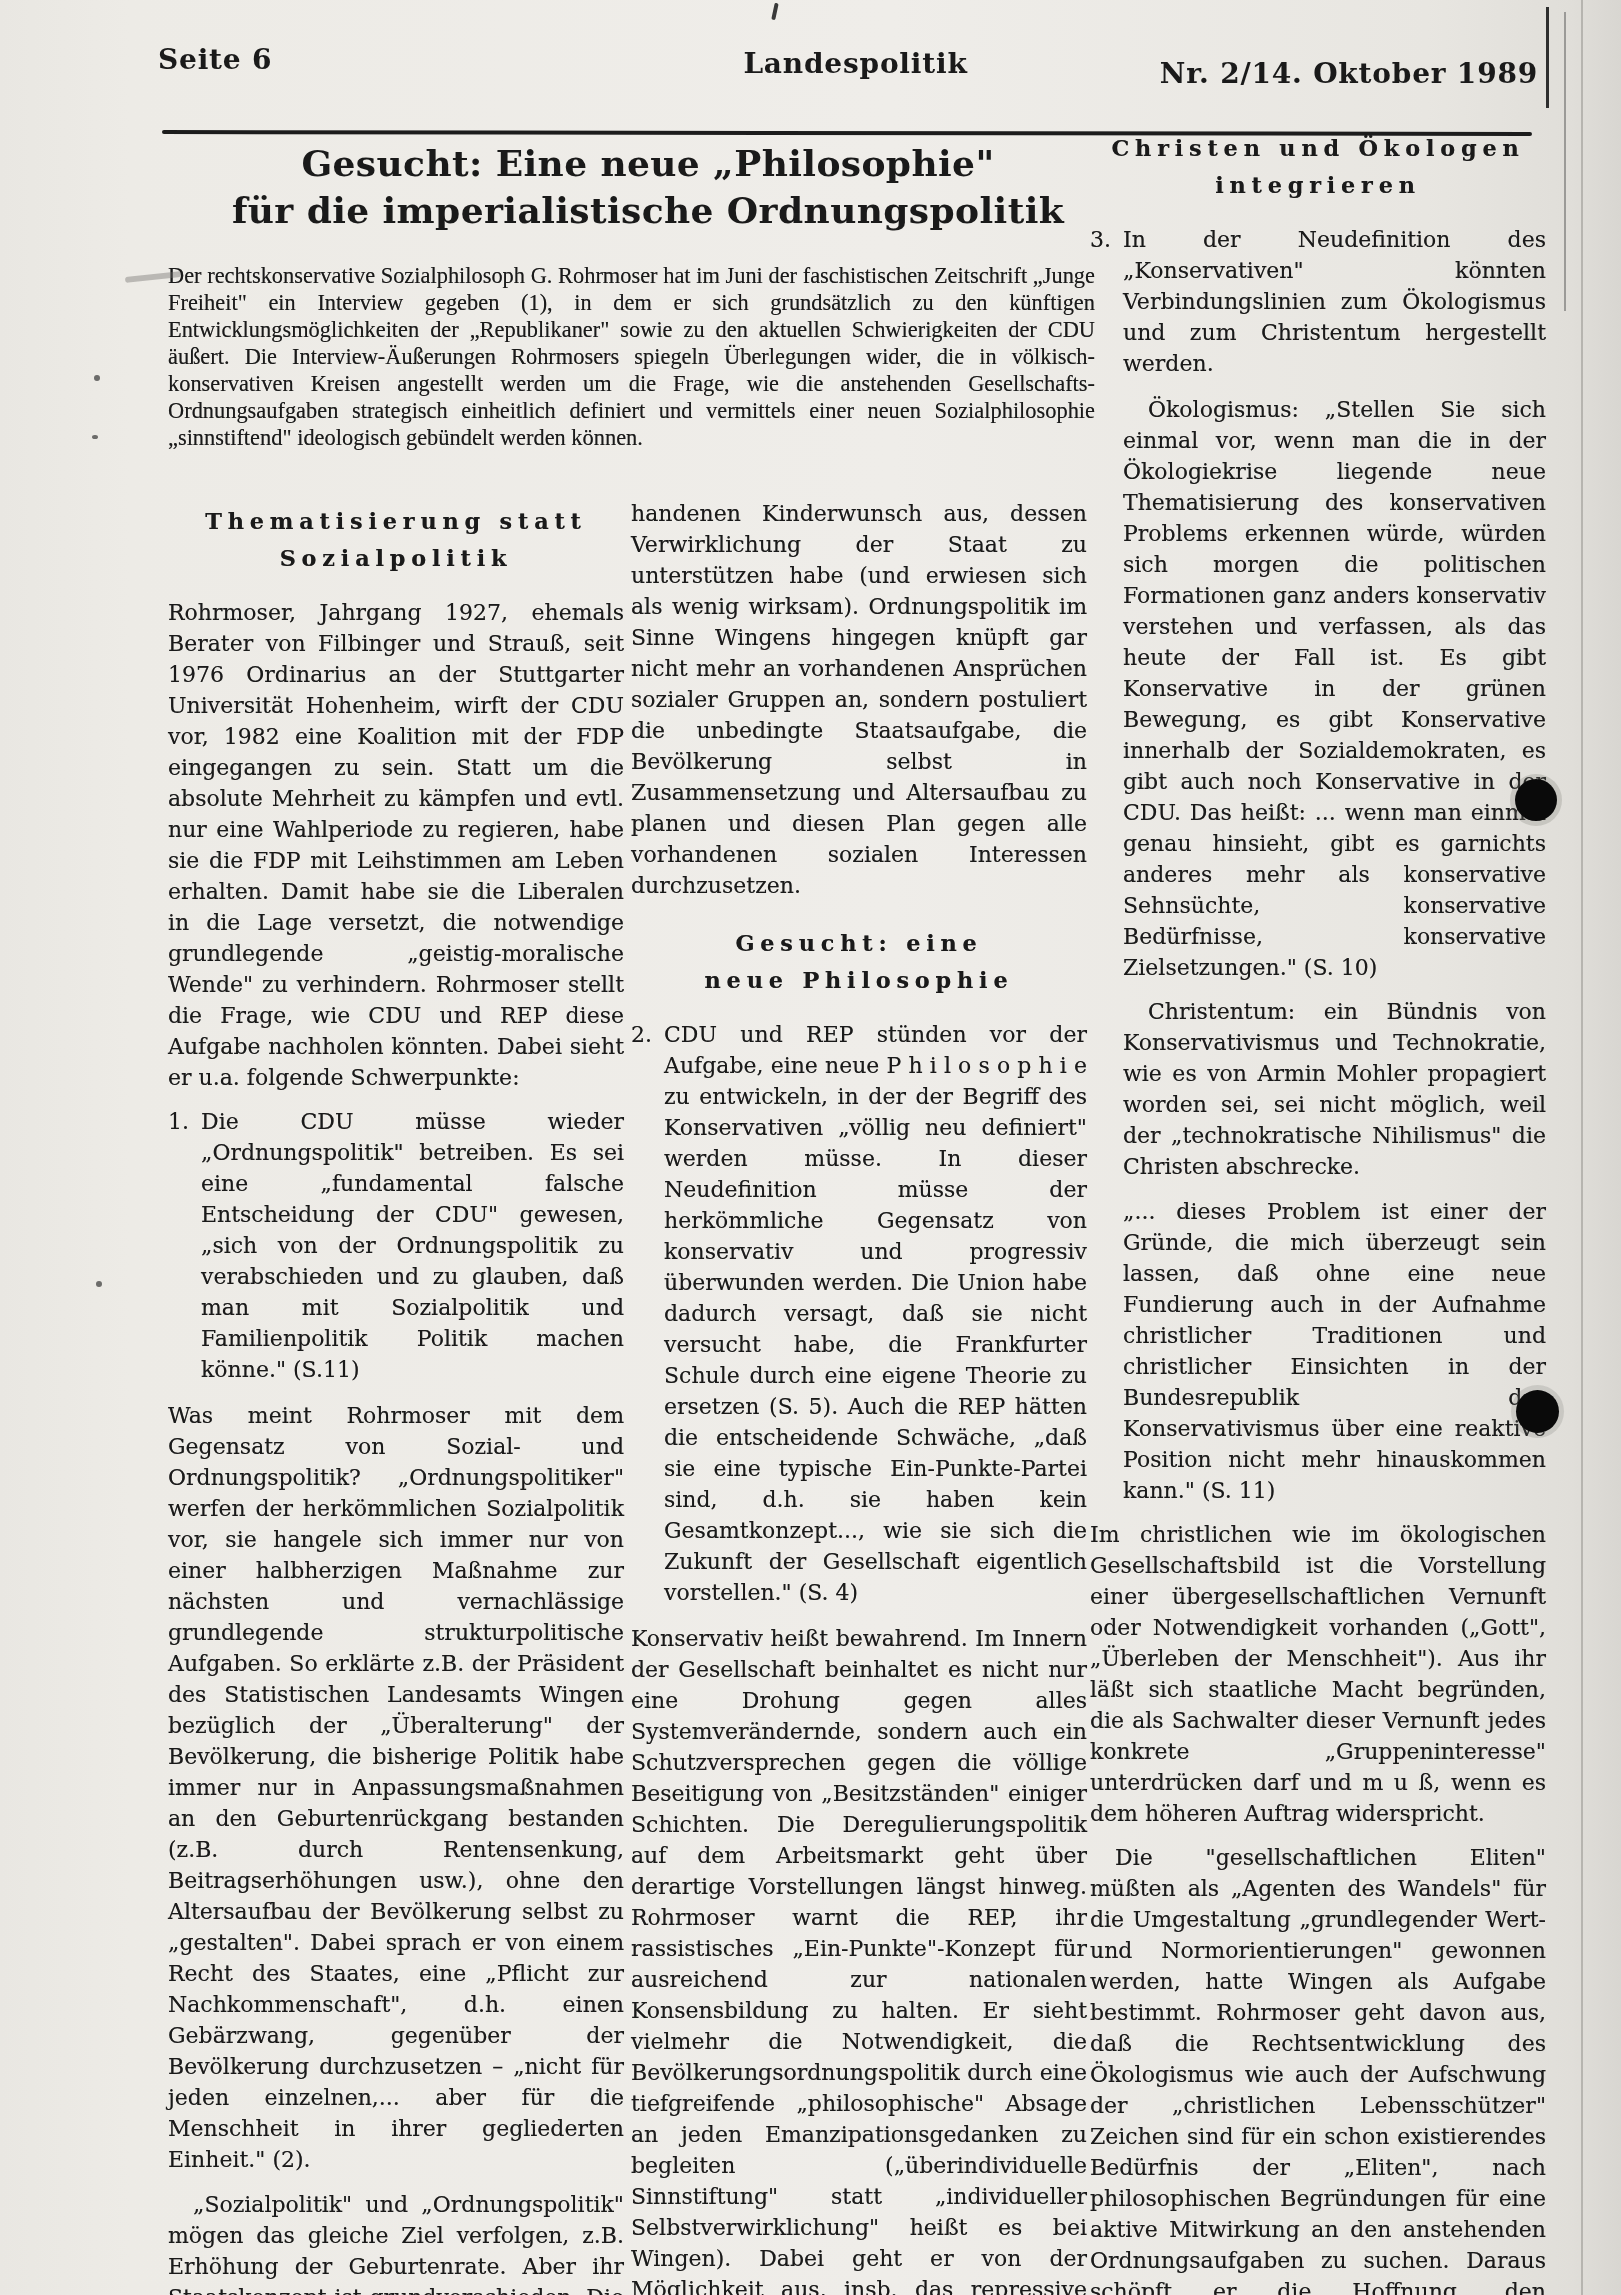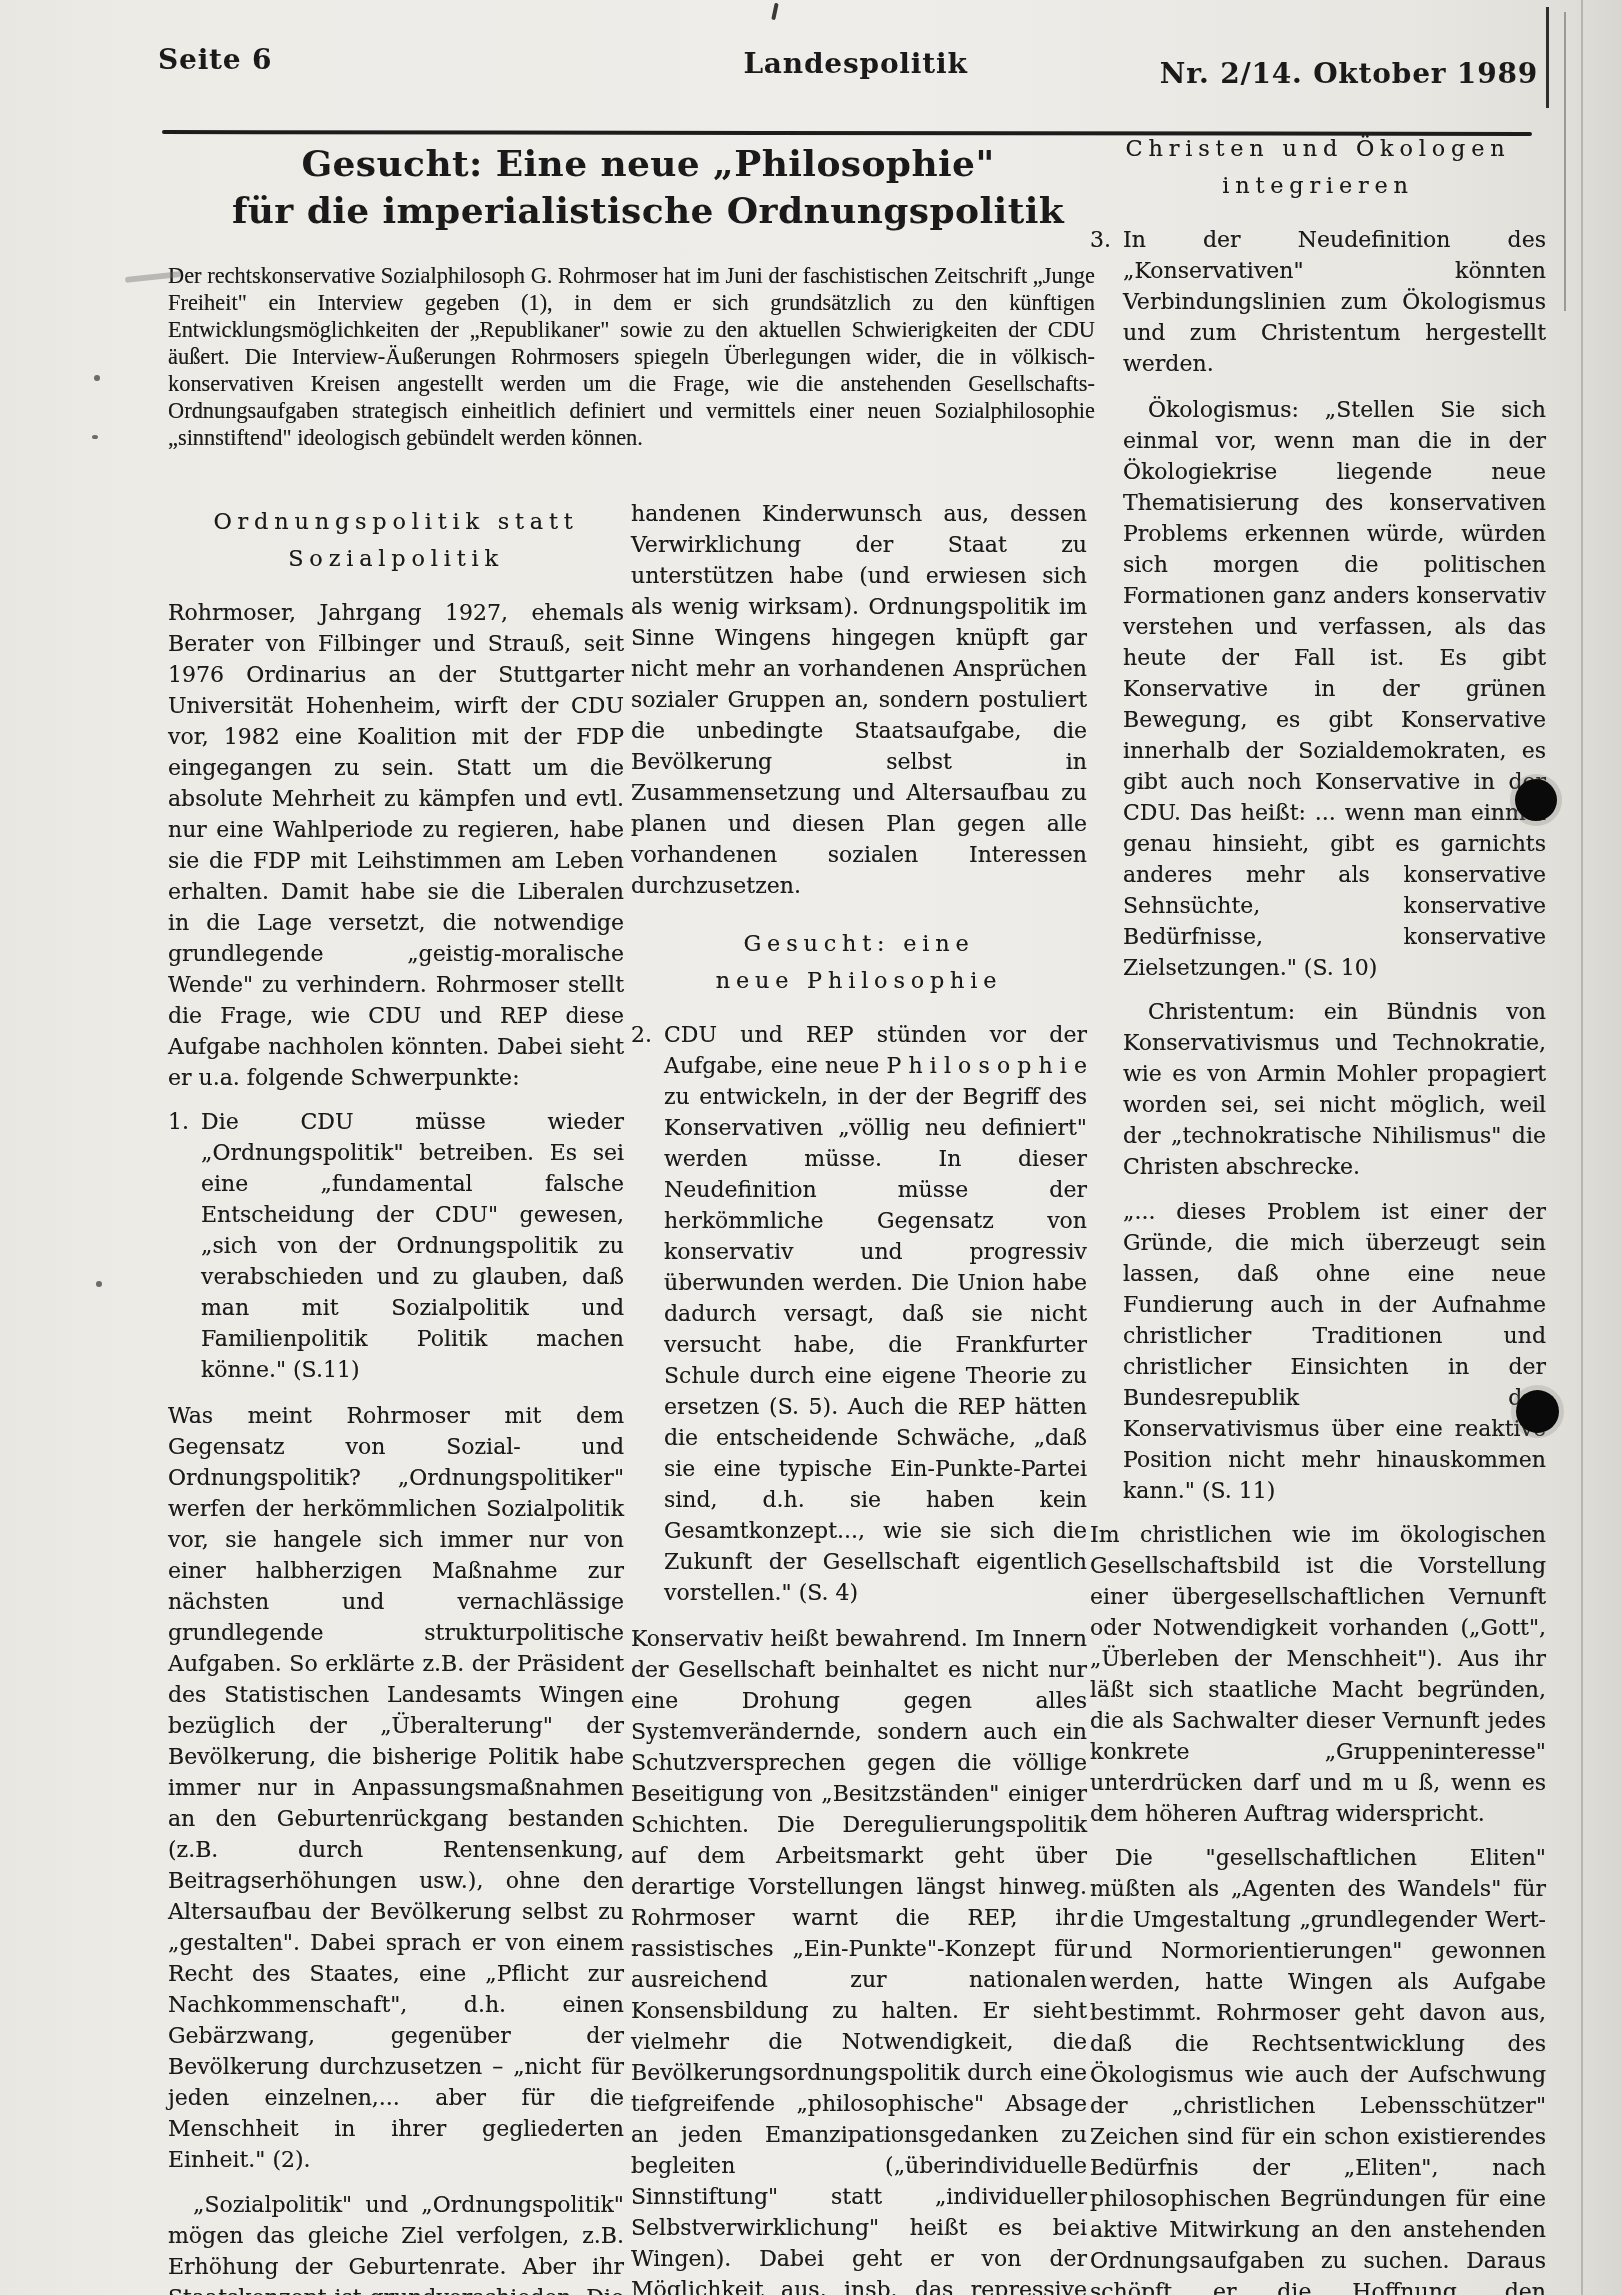--- a/index.html
+++ b/index.html
@@ -22,21 +22,21 @@
   .lead{position:absolute;left:168px;top:262px;width:927px;
         font-size:22.4px;line-height:27px;text-align:justify;font-weight:500;
         text-shadow:0 0 0.4px rgba(25,25,25,.55);font-family:Liberation Serif, serif;}
   
   .col{position:absolute;width:456px;font-size:22px;line-height:31px;text-align:justify;
        font-weight:500;text-shadow:0 0 0.4px rgba(25,25,25,.5);}
   .col-left{left:168px;top:498px;}
   .col-mid{left:631px;top:498px;}
   .col-right{left:1090px;top:125px;}
   .col-heading{text-align:center;font-size:22.4px;line-height:37px;letter-spacing:5.8px;
-               font-weight:400;margin:5px 0 20px 0;}
+               font-weight:700;margin:5px 0 20px 0;}
   .col-mid .col-heading{margin-top:24px;}
   .para{margin:0 0 13.3px 0;}
   .para.indent{text-indent:25px;}
   .para.in-item{margin-left:33px;}
   .item{position:relative;padding-left:33px;margin:3.3px 0 15px 0;}
   .item .num{position:absolute;left:0;top:0;}
   
   .hole{position:absolute;background:#0a0a0a;border-radius:50%;}
   .hole-1{left:1515px;top:779px;width:42px;height:42px;box-shadow:0 0 0 5px rgba(120,118,112,.25);}
   .hole-2{left:1516px;top:1390px;width:43px;height:43px;box-shadow:0 0 0 5px rgba(120,118,112,.22);}
@@ -62,21 +62,21 @@
 
   <div class="title">
     <div>Gesucht: Eine neue „Philosophie"</div>
     <div>für die imperialistische Ordnungspolitik</div>
   </div>
 
   <div class="lead">Der rechtskonservative Sozialphilosoph G. Rohrmoser hat im Juni der faschistischen Zeitschrift „Junge Freiheit" ein Interview gegeben (1), in dem er sich grundsätzlich zu den künftigen Entwicklungsmöglichkeiten der „Republikaner" sowie zu den aktuellen Schwierigkeiten der CDU äußert. Die Interview-Äußerungen Rohrmosers spiegeln Überlegungen wider, die in völkisch-konservativen Kreisen angestellt werden um die Frage, wie die anstehenden Gesellschafts-Ordnungsaufgaben strategisch einheitlich definiert und vermittels einer neuen Sozialphilosophie „sinnstiftend" ideologisch gebündelt werden können.</div>
 
   <section class="col col-left" id="col-left">
       <div class="col-heading">
-        <div>Ordnungspolitik statt</div>
+        <div>Thematisierung statt</div>
         <div>Sozialpolitik</div>
       </div>
       <p class="para">Rohrmoser, Jahrgang 1927, ehemals Berater von Filbinger und Strauß, seit 1976 Ordinarius an der Stuttgarter Universität Hohenheim, wirft der CDU vor, 1982 eine Koalition mit der FDP eingegangen zu sein. Statt um die absolute Mehrheit zu kämpfen und evtl. nur eine Wahlperiode zu regieren, habe sie die FDP mit Leihstimmen am Leben erhalten. Damit habe sie die Liberalen in die Lage versetzt, die notwendige grundlegende „geistig-moralische Wende" zu verhindern. Rohrmoser stellt die Frage, wie CDU und REP diese Aufgabe nachholen könnten. Dabei sieht er u.a. folgende Schwerpunkte:</p>
       <div class="item"><span class="num">1.</span><span class="itxt">Die CDU müsse wieder „Ordnungspolitik" betreiben. Es sei eine „fundamental falsche Entscheidung der CDU" gewesen, „sich von der Ordnungspolitik zu verabschieden und zu glauben, daß man mit Sozialpolitik und Familienpolitik Politik machen könne." (S.11)</span></div>
       <p class="para">Was meint Rohrmoser mit dem Gegensatz von Sozial- und Ordnungspolitik? „Ordnungspolitiker" werfen der herkömmlichen Sozialpolitik vor, sie hangele sich immer nur von einer halbherzigen Maßnahme zur nächsten und vernachlässige grundlegende strukturpolitische Aufgaben. So erklärte z.B. der Präsident des Statistischen Landesamts Wingen bezüglich der „Überalterung" der Bevölkerung, die bisherige Politik habe immer nur in Anpassungsmaßnahmen an den Geburtenrückgang bestanden (z.B. durch Rentensenkung, Beitragserhöhungen usw.), ohne den Altersaufbau der Bevölkerung selbst zu „gestalten". Dabei sprach er von einem Recht des Staates, eine „Pflicht zur Nachkommenschaft", d.h. einen Gebärzwang, gegenüber der Bevölkerung durchzusetzen – „nicht für jeden einzelnen,... aber für die Menschheit in ihrer gegliederten Einheit." (2).</p>
       <p class="para indent">„Sozialpolitik" und „Ordnungspolitik" mögen das gleiche Ziel verfolgen, z.B. Erhöhung der Geburtenrate. Aber ihr Staatskonzept ist grundverschieden. Die herkömmlichen Versuche, den Geburtenrückgang v.a. durch finanzielle Anreize zu bremsen (Kindergeld usw.), gingen von einem vor-</p>
     </section>
   <section class="col col-mid" id="col-middle">
       <p class="para">handenen Kinderwunsch aus, dessen Verwirklichung der Staat zu unterstützen habe (und erwiesen sich als wenig wirksam). Ordnungspolitik im Sinne Wingens hingegen knüpft gar nicht mehr an vorhandenen Ansprüchen sozialer Gruppen an, sondern postuliert die unbedingte Staatsaufgabe, die Bevölkerung selbst in Zusammensetzung und Altersaufbau zu planen und diesen Plan gegen alle vorhandenen sozialen Interessen durchzusetzen.</p>
       <div class="col-heading">

